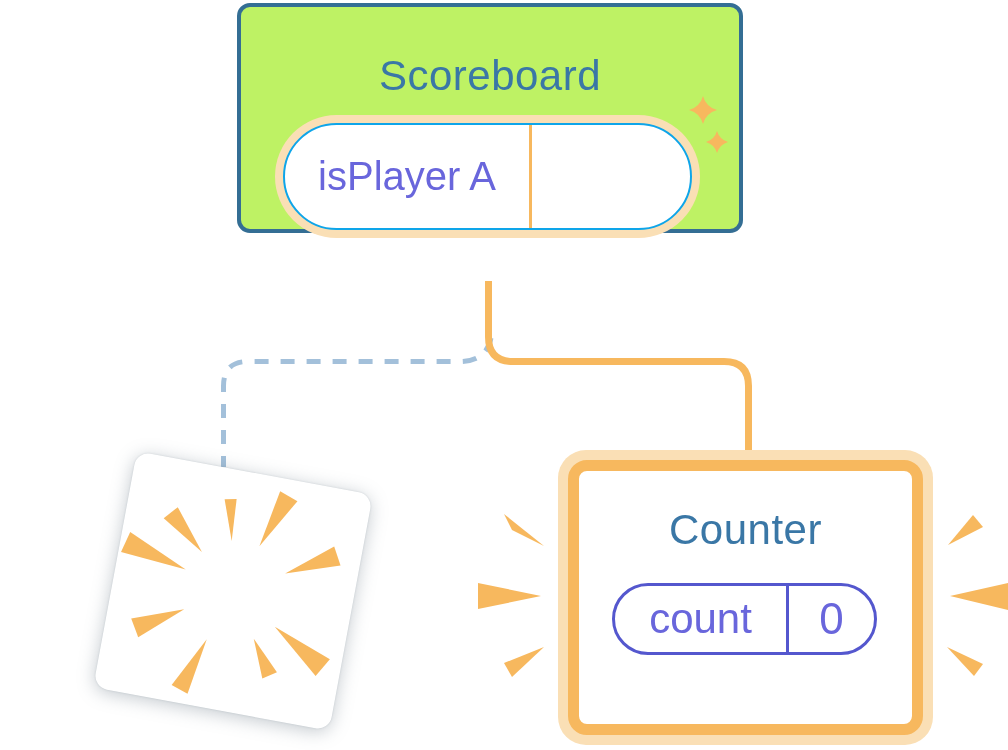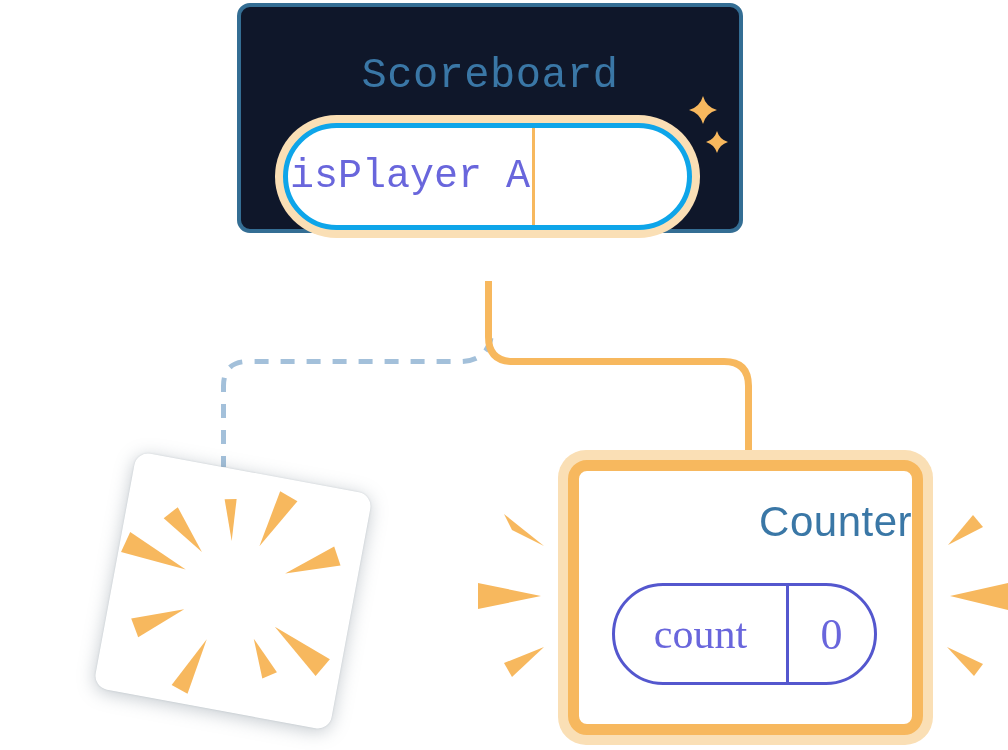--- a/index.html
+++ b/index.html
@@ -7,36 +7,36 @@
     position:relative; width:1008px; height:750px; overflow:hidden;
     background:#ffffff;
     font-family:"Liberation Sans", sans-serif;
   }
   svg { display:block; }
   .connectors { position:absolute; left:0; top:0; }
 
   
   .scoreboard-card {
     position:absolute; left:237px; top:3px; width:506px; height:230px;
-    box-sizing:border-box; background:#0f172a;
-    border:4px solid #346E94; border-radius:13px;font-family:Liberation Mono, monospace;
+    box-sizing:border-box; background:#bef264;
+    border:4px solid #346E94; border-radius:13px;
   }
   .card-title {
     text-align:center; font-size:42px; font-weight:500; letter-spacing:0.5px;
     color:#3A77A6; line-height:1;
   }
   .scoreboard-card .card-title { margin-top:48px; }
 
   .pill-glow {
     position:absolute; left:34px; top:108px; width:425px; height:123px;
     box-sizing:border-box; background:#FADFB5; border-radius:62px; padding:8px;
   }
   .pill-ring {
     box-sizing:border-box; width:100%; height:100%;
-    border:5px solid #0ea5e9; border-radius:54px; background:#ffffff;
+    border:2px solid #0ea5e9; border-radius:54px; background:#ffffff;
     display:flex; align-items:stretch; overflow:hidden;
   }
   .pill-cell { display:flex; align-items:center; justify-content:center; }
   .pill-cell.left { flex:0 0 244px; }
   .pill-cell.right { flex:1 1 auto; }
   .pill-divider { flex:0 0 3px; background:#F7B85E; }
   .state-label { font-size:40px; color:#6966DC; }
   .state-value { font-size:40px; font-weight:700; color:#5F59D9; }
 
   .sparkles { position:absolute; left:685px; top:92px; }
@@ -51,25 +51,25 @@
 
   
   .counter-glow {
     position:absolute; left:558px; top:450px; width:375px; height:295px;
     box-sizing:border-box; background:#FADFB5; border-radius:28px; padding:10px;
   }
   .counter-ring {
     position:relative; box-sizing:border-box; width:100%; height:100%;
     border:11px solid #F7B85E; border-radius:19px; background:#ffffff;
   }
-  .counter-ring .card-title { margin-top:30px;text-align:right; }
+  .counter-ring .card-title { margin-top:38px; }
   .count-pill {
-    position:absolute; left:33px; top:112px; width:265px; height:102px;
+    position:absolute; left:33px; top:112px; width:265px; height:72px;
     box-sizing:border-box; border:3px solid #5457CE; border-radius:51px;
-    background:#ffffff; display:flex; align-items:stretch; overflow:hidden;font-family:Liberation Serif, serif;
+    background:#ffffff; display:flex; align-items:stretch; overflow:hidden;
   }
   .count-pill .pill-cell.left { flex:0 0 171px; }
   .count-pill .pill-divider { flex:0 0 3px; background:#5457CE; }
   .count-label { font-size:42px; color:#6966DC; }
   .count-value { font-size:44px; color:#6966DC; }
 
   .burst { position:absolute; }
 </style>
 </head>
 <body>

